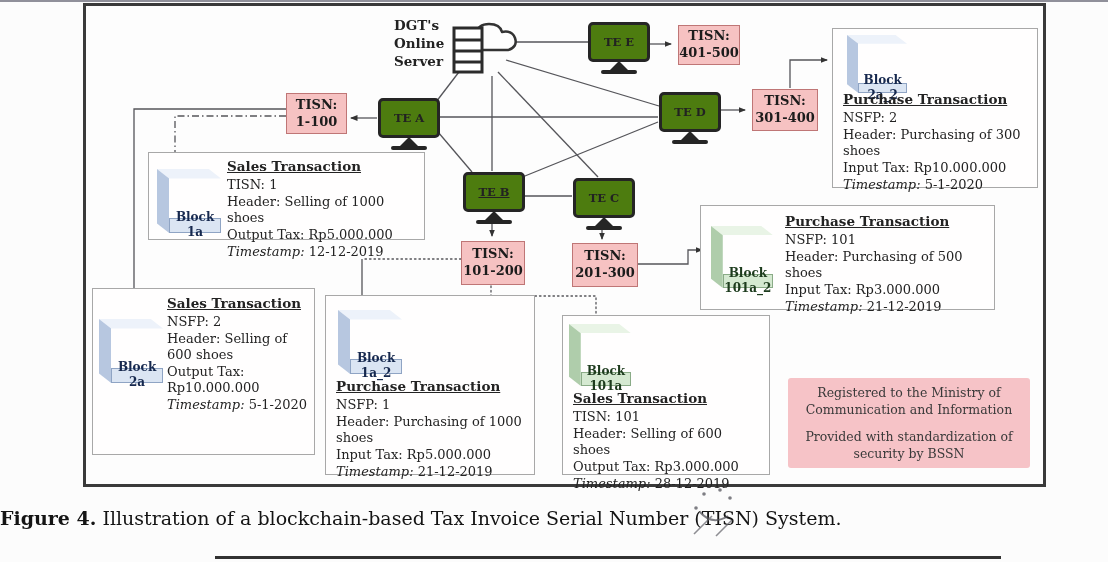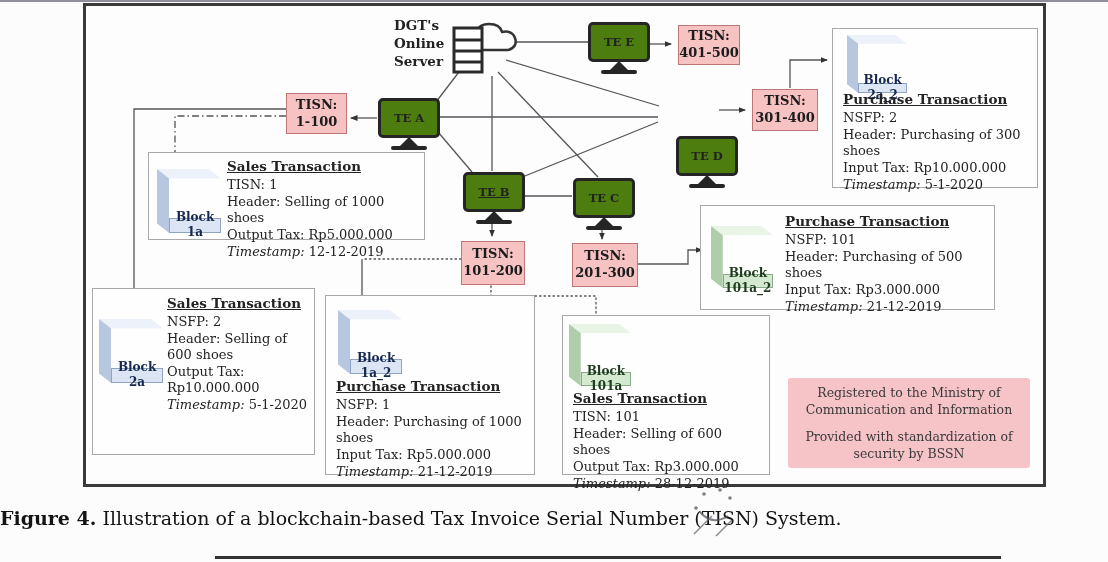--- a/index.html
+++ b/index.html
@@ -127,21 +127,21 @@
     <div class="neck"></div>
       <div class="mbase"></div>
   </div>
   <div class="monitor" style="left:573px;top:178px;">
     <div class="screen">
         <span>TE C</span>
       </div>
     <div class="neck"></div>
       <div class="mbase"></div>
   </div>
-  <div class="monitor" style="left:676px;top:92px;margin-top:44px;">
+  <div class="monitor" style="left:659px;top:92px;">
     <div class="screen">
         <span>TE D</span>
       </div>
     <div class="neck"></div>
       <div class="mbase"></div>
   </div>
   <div class="monitor" style="left:588px;top:22px;">
     <div class="screen">
         <span>TE E</span>
       </div>

